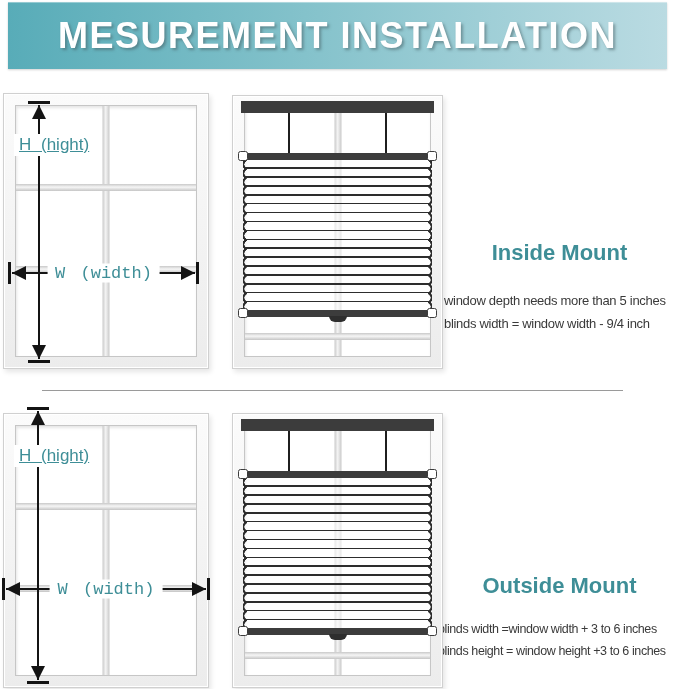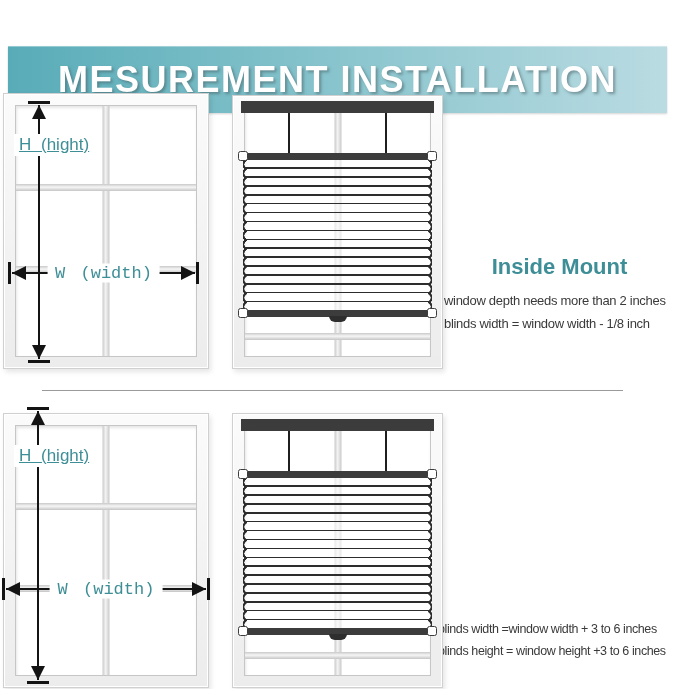--- a/index.html
+++ b/index.html
@@ -7,21 +7,20 @@
     position:relative;width:679px;height:689px;background:#fff;overflow:hidden;
     font-family:"Liberation Sans",sans-serif;
   }
 
   
   .banner{
     position:absolute;left:8px;top:2px;width:659px;height:67px;
     background:linear-gradient(90deg,var(--banner-left,#58ACB8) 0%,#84c2cb 45%,var(--banner-right,#BADBE2) 100%);
     display:flex;align-items:center;justify-content:center;
     box-shadow:0 1px 2px rgba(0,0,0,.18), inset 0 1px 0 rgba(255,255,255,.35);
-    margin-top:44px;
   }
   .banner-title{
     color:#fff;font-size:36px;font-weight:bold;letter-spacing:1.5px;white-space:nowrap;
     text-shadow:2px 2px 3px rgba(70,95,100,.55);
   }
 
   
   .window{
     position:absolute;
     background:linear-gradient(180deg,#fbfbfb,#ececec);
@@ -153,24 +152,24 @@
       <div class="edge l"></div>
       <div class="edge r"></div>
     </div>
     <div class="rail" style="top:214px">
       <i class="cap l"></i>
       <i class="cap r"></i>
       <i class="tab"></i>
     </div>
   </div>
 
-  <div class="mount-heading" style="left:442px;top:254px">Inside Mount</div>
+  <div class="mount-heading" style="left:442px;top:240px">Inside Mount</div>
   <div class="instructions inside" style="left:444px;top:289px">
-    <div>window depth needs more than 2 inches</div>
-    <div>blinds width = window width - 1/8 inch</div>
+    <div>window depth needs more than 5 inches</div>
+    <div>blinds width = window width - 9/4 inch</div>
   </div>
 
   <div class="divider"></div>
 
   <div class="window" style="left:3px;top:413px;width:204px;height:273px">
     <div class="glass">
       <div class="mull-v"></div>
       <div class="mull-h" style="top:31%"></div>
       <div class="mull-h" style="top:64%"></div>
     </div>
@@ -210,18 +209,19 @@
       <div class="edge l"></div>
       <div class="edge r"></div>
     </div>
     <div class="rail" style="top:214px">
       <i class="cap l"></i>
       <i class="cap r"></i>
       <i class="tab"></i>
     </div>
   </div>
 
+  <div class="mount-heading" style="left:442px;top:573px">Outside Mount</div>
   <div class="instructions outside" style="left:438px;top:618px">
     <div>blinds width =window width + 3 to 6 inches</div>
     <div>blinds height = window height +3 to 6 inches</div>
   </div>
 
 </div>
 
 </body></html>

